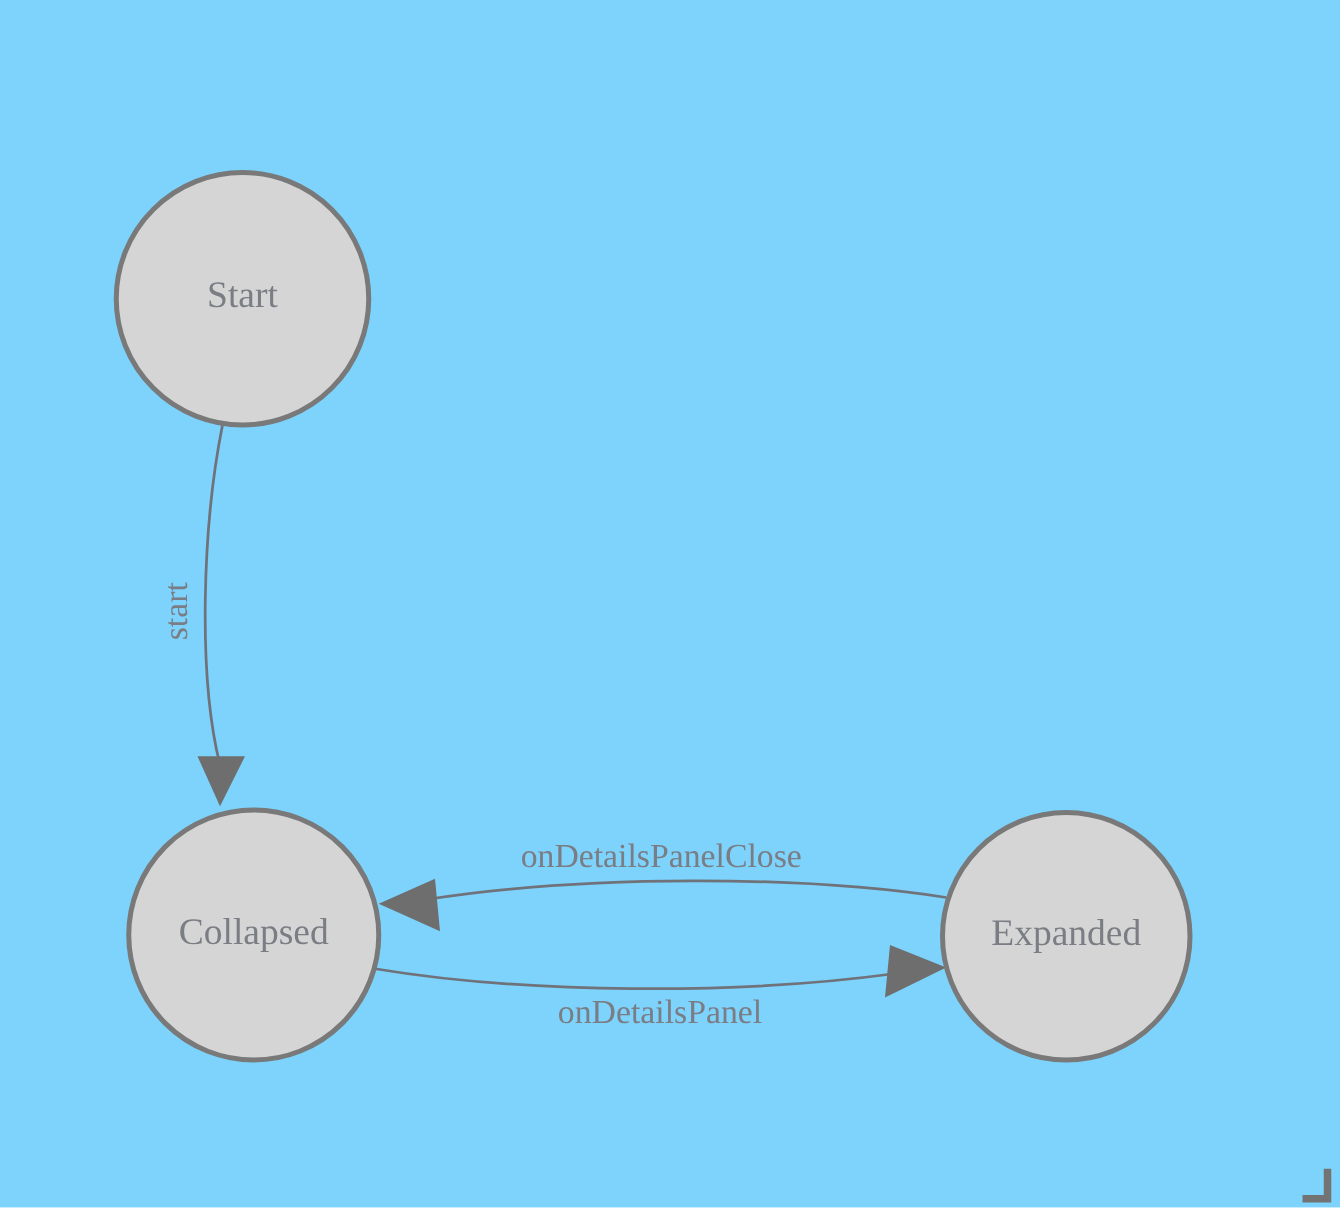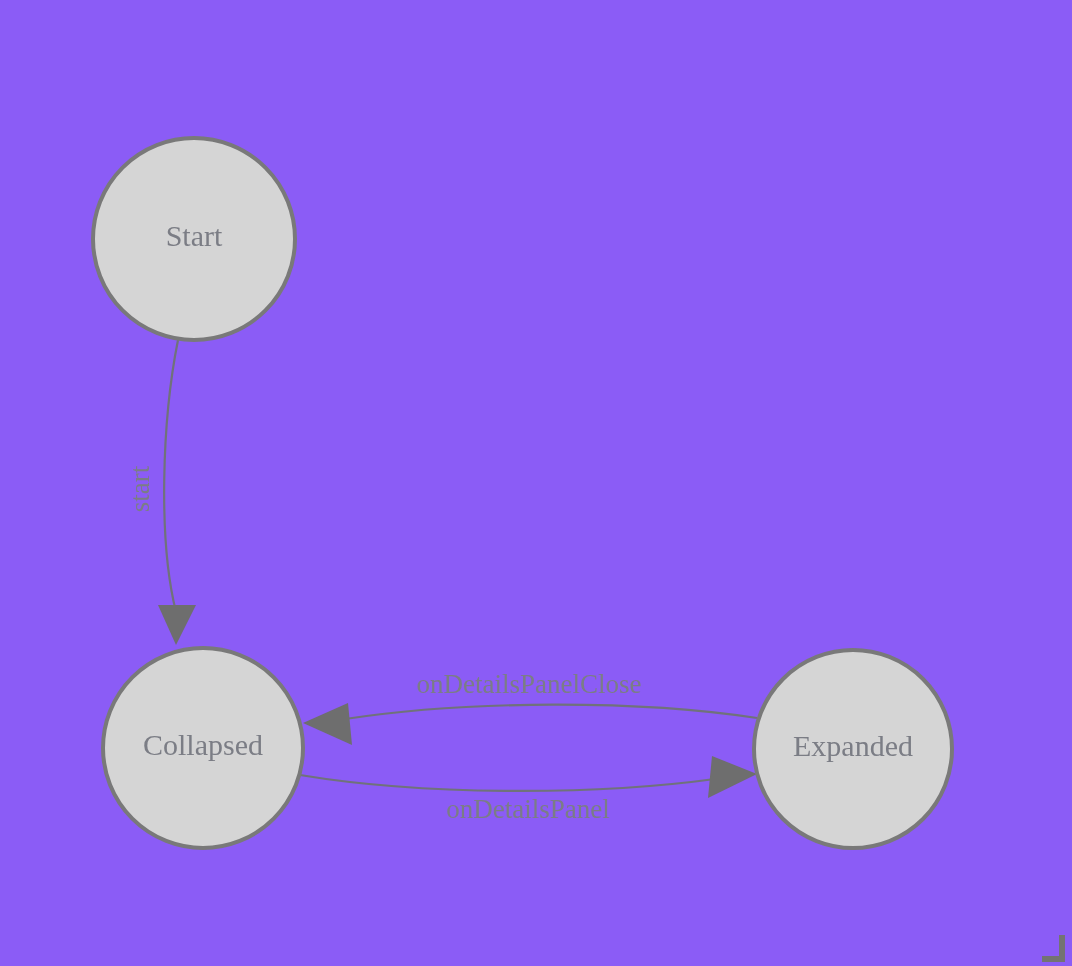--- a/index.html
+++ b/index.html
@@ -11,21 +11,21 @@
   body {
     width: 1072px;
     height: 966px;
     overflow: hidden;
     font-family: "Liberation Serif", "DejaVu Serif", serif;
   }
   #diagram-canvas {
     position: relative;
     width: 1072px;
     height: 966px;
-    background: #8b5cf6;
+    background: #7dd3fc;
     text-align: center;
   }
   #diagram-svg {
     position: absolute;
     top: 0;
     left: 0;
     width: 1072px;
     height: 966px;
     display: block;
   }

